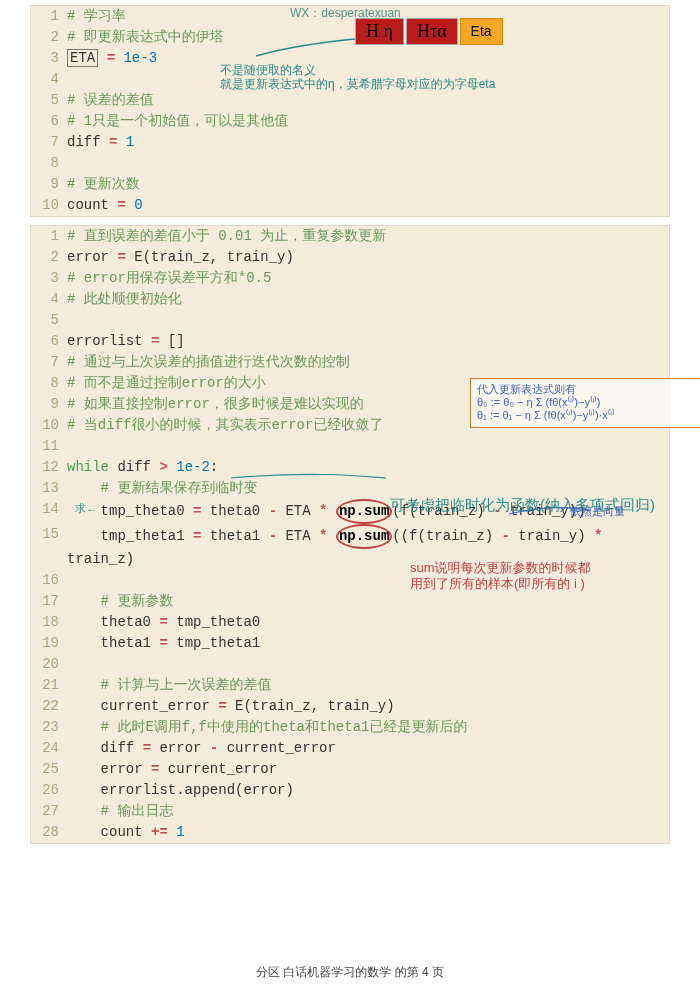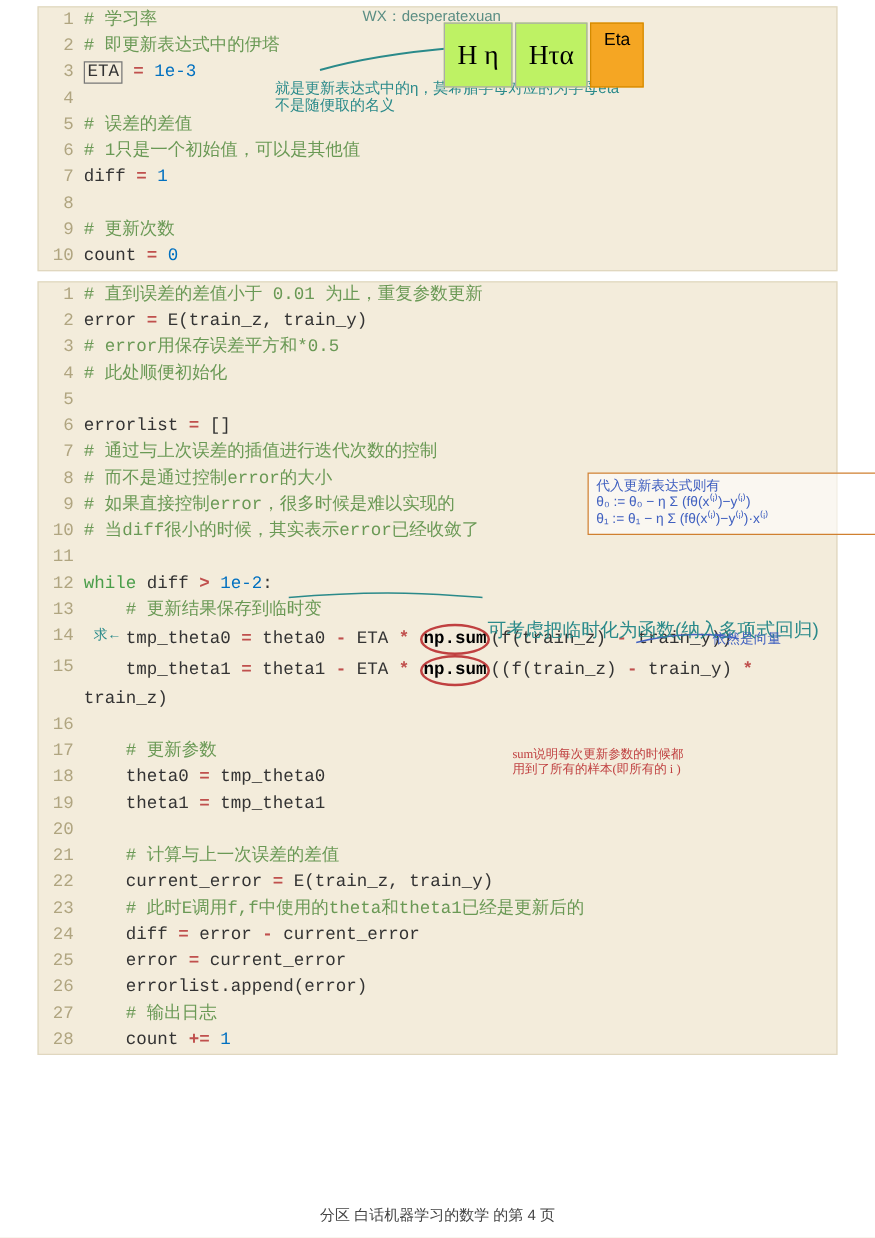--- a/index.html
+++ b/index.html
@@ -27,24 +27,24 @@
   .badges {
     position: absolute;
     top: 18px;
     left: 325px;
     display: flex;
     gap: 2px;
     z-index: 4;
   }
   .badge {
     border: 1px solid #aaa;
-    padding: 12px 10px;
+    padding: 2px 10px;
     font-family: serif;
-    font-size: 22px;
-    background: #bef264;
+    font-size: 18px;
+    background: #b91c1c;
   }
   .badge.highlight {
     background: #f5a623;
     border-color: #d48a00;
     font-family: sans-serif;
     font-size: 14px;
     padding: 4px 10px;
   }
   .code-block {
     background: #f3ecdb;
@@ -171,22 +171,22 @@
         <div class="gutter">9</div>
         <div class="code"><span class="comment"># 更新次数</span></div>
       </div>
       <div class="code-line">
         <div class="gutter">10</div>
         <div class="code"><span class="var">count </span><span class="op">=</span><span class="var"> </span><span class="num">0</span></div>
       </div>
     </div>
 
   <div class="annotation ann-teal" style="top:63px; left:190px; width:420px;">
+    <div>不是随便取的名义</div>
     <div>就是更新表达式中的η，莫希腊字母对应的为字母eta</div>
-    <div>不是随便取的名义</div>
   </div>
 
   <div class="code-block" id="cb2" style="margin-top:4px;">
     <svg class="overlay" width="640" height="640">
       <path d="M 200 252 C 280 245, 330 250, 355 252" stroke="#2a8a8a" stroke-width="1.2" fill="none"></path>
       <path d="M 478 288 C 510 280, 540 280, 560 285" stroke="#4060c0" stroke-width="1.2" fill="none"></path>
     </svg>
   <div class="code-line">
         <div class="gutter">1</div>
         <div class="code"><span class="comment"># 直到误差的差值小于 0.01 为止，重复参数更新</span></div>
@@ -304,20 +304,20 @@
   <div class="annotation handbox ann-blue" style="top:378px; left:440px; width:230px; font-size:11px;">
     <div>代入更新表达式则有</div>
     <div>θ₀ := θ₀ − η Σ (fθ(x⁽ⁱ⁾)−y⁽ⁱ⁾)</div>
     <div>θ₁ := θ₁ − η Σ (fθ(x⁽ⁱ⁾)−y⁽ⁱ⁾)·x⁽ⁱ⁾</div>
   </div>
 
   <div class="annotation ann-teal" style="top:496px; left:360px; width:280px; font-size:15px;">可考虑把临时化为函数(纳入多项式回归)</div>
   <div class="annotation ann-blue" style="top:505px; left:540px; font-size:11px;">依然是向量</div>
   <div class="annotation ann-teal" style="top:502px; left:45px; font-size:11px;">求←</div>
 
-  <div class="annotation ann-red" style="top:598px; left:380px; width:240px; font-size:10px;font-family:Liberation Serif, serif;">
+  <div class="annotation ann-red" style="top:560px; left:380px; width:240px; font-size:13px;">
     <div>sum说明每次更新参数的时候都</div>
     <div>用到了所有的样本(即所有的 i )</div>
   </div>
 
   <div class="footer">分区 白话机器学习的数学 的第 4 页</div>
 
 </div>
 
 </body></html>

